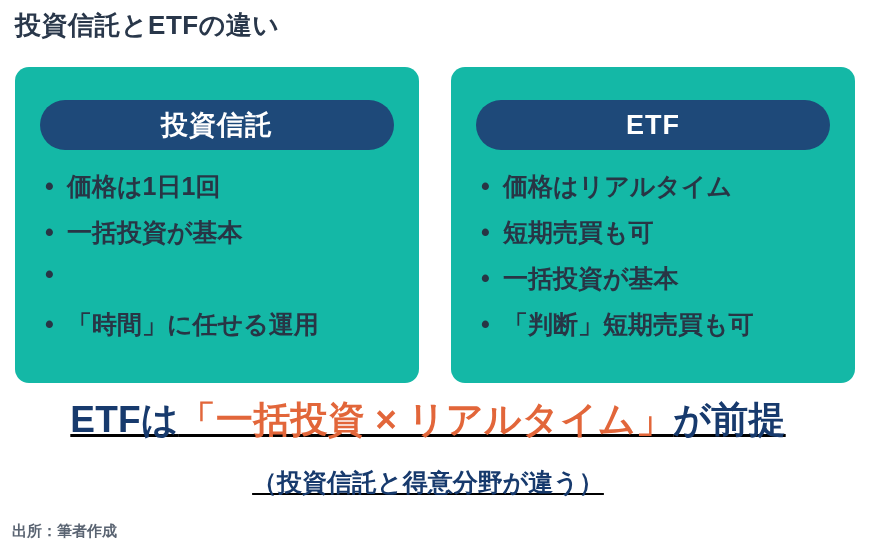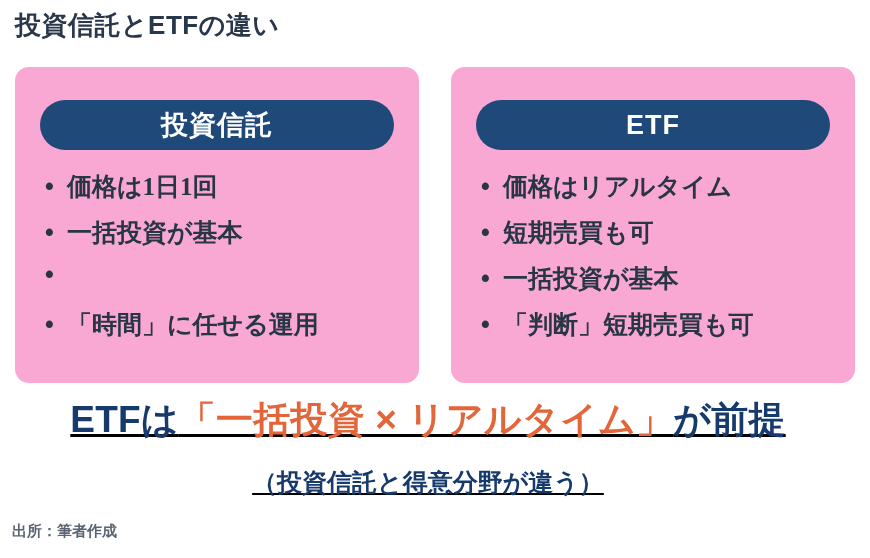--- a/index.html
+++ b/index.html
@@ -40,21 +40,21 @@
     left: 15px;
     top: 67px;
     width: 840px;
     height: 316px;
     display: flex;
     gap: 32px;
   }
 
   .card {
     flex: 1 1 0;
-    background: #f9a8d4;
+    background: #14b8a6;
     border-radius: 14px;
     position: relative;
     box-sizing: border-box;
     padding: 16px;
   }
 
   .card-pill {
     position: absolute;
     left: 25px;
     right: 25px;
@@ -100,21 +100,20 @@
     width: 22px;
     flex: 0 0 22px;
     color: #283545;
     font-size: 25px;
     line-height: 1;
     text-align: left;
   }
 
   .card-list-text {
     display: inline-block;
-    font-family: Liberation Serif, serif;
   }
 
   
   .conclusion {
     position: absolute;
     left: 0;
     right: 0;
     top: 400px;
     text-align: center;
     text-decoration: underline;

